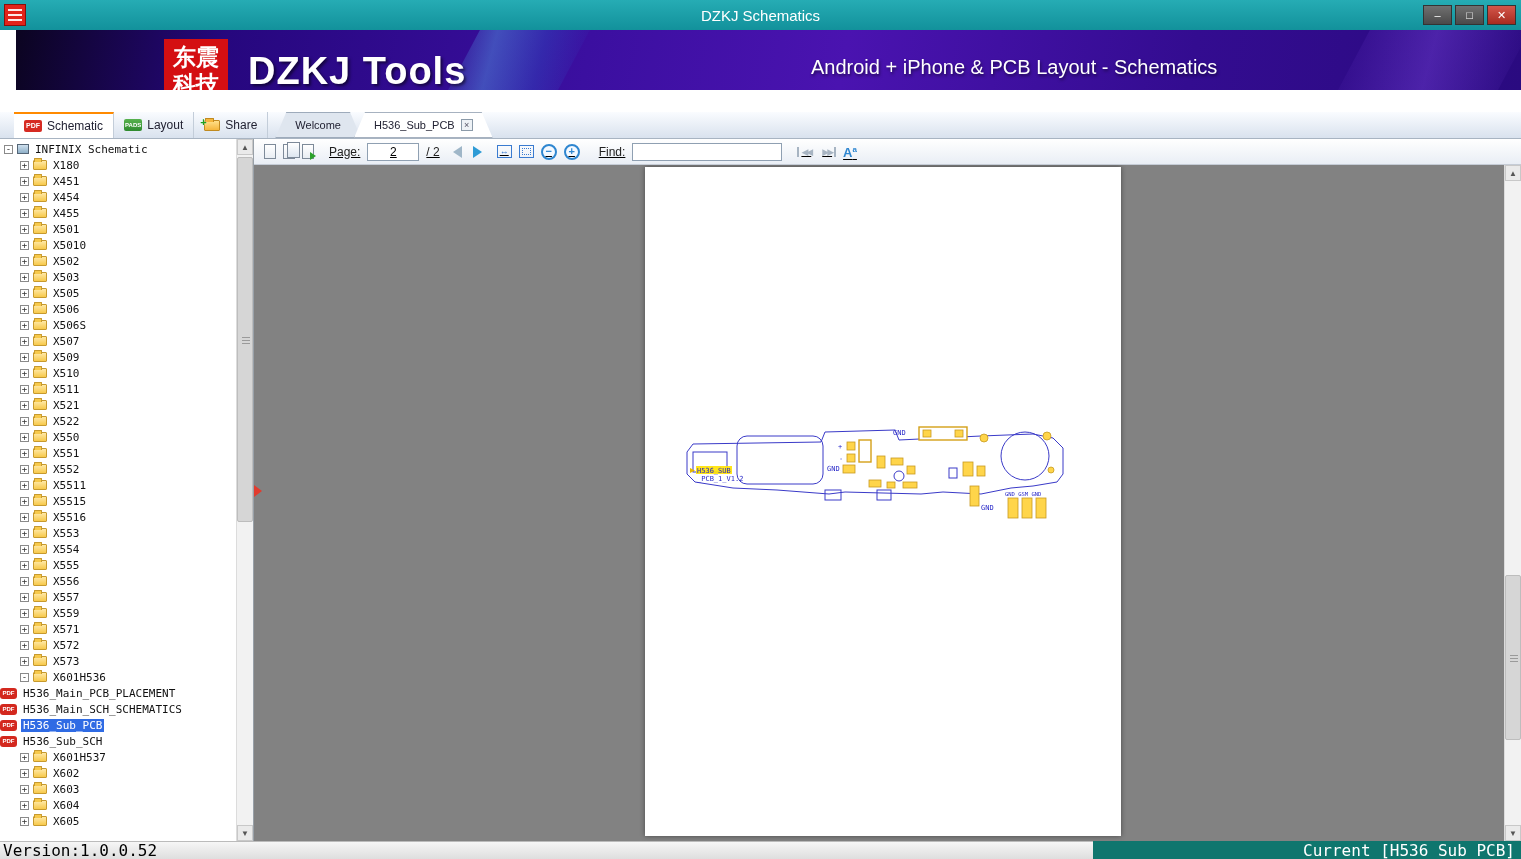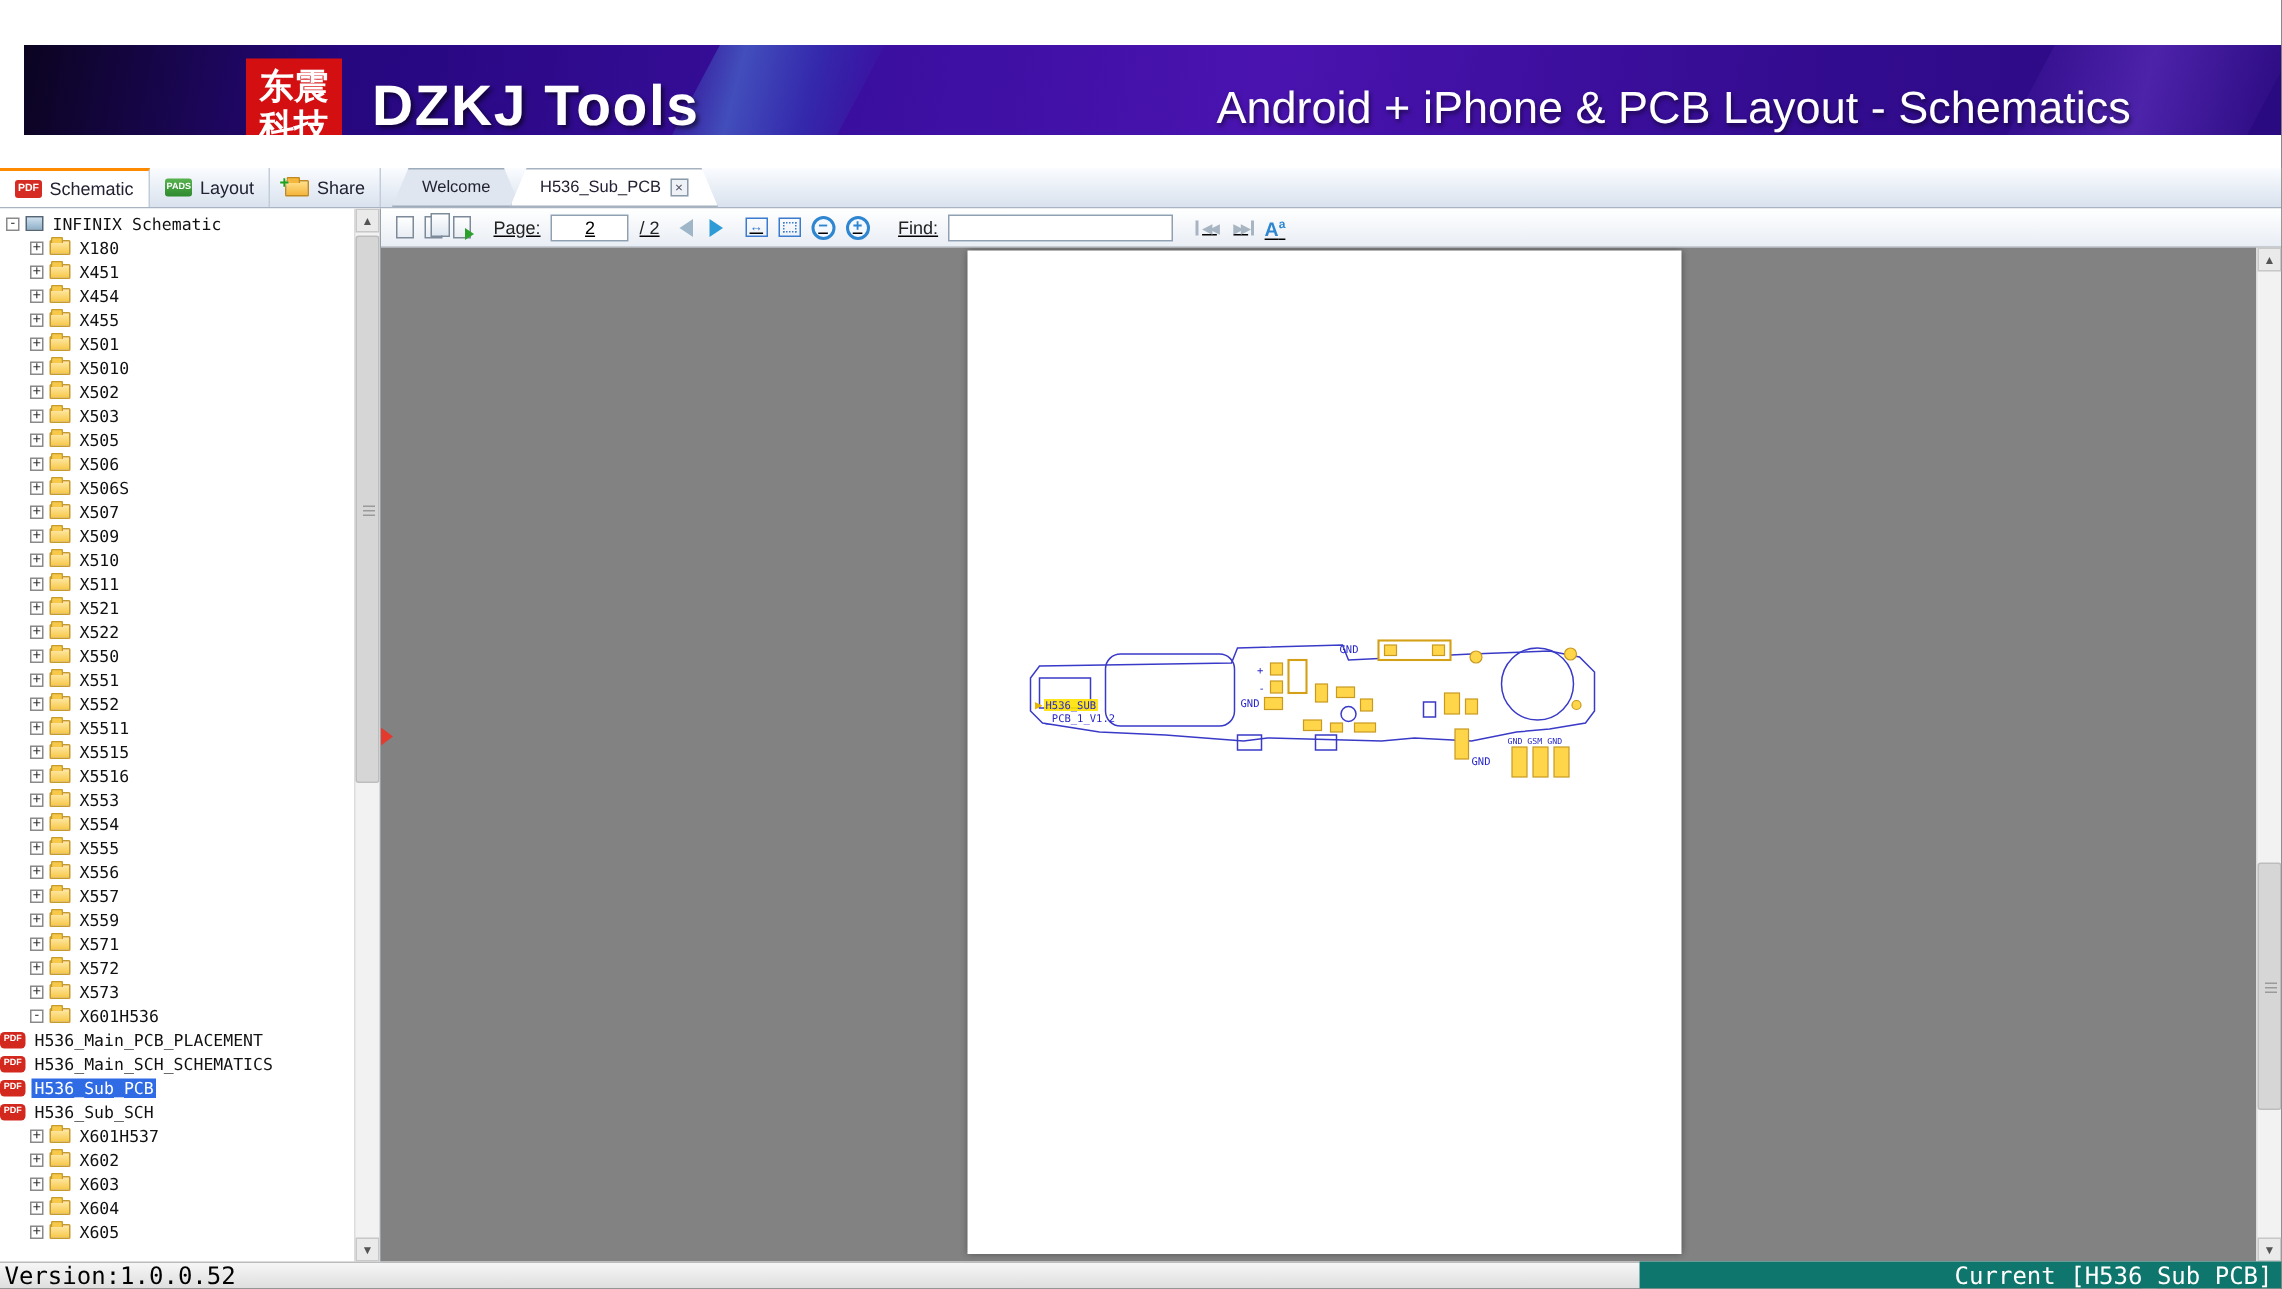--- a/index.html
+++ b/index.html
@@ -25,21 +25,21 @@
   .streak { position:absolute; top:-30px; height:150px; transform:skewX(-28deg); pointer-events:none; }
   .streak.s1 { left:440px; width:110px;
     background:linear-gradient(75deg,transparent,rgba(90,200,255,.35),rgba(40,120,220,.25),transparent); }
   .streak.s2 { left:1330px; width:160px;
     background:linear-gradient(75deg,transparent,rgba(150,90,255,.30),transparent); }
   .logo { position:absolute; left:148px; top:9px; width:64px; height:64px; background:#d40f12;
     display:flex; flex-direction:column; align-items:center; justify-content:center;
     color:#fff; font-weight:bold; font-size:23px; line-height:27px; }
   .brand { position:absolute; left:232px; top:20px; font-size:38px; font-weight:bold; color:#fff;
     letter-spacing:1px; text-shadow:2px 2px 3px rgba(0,0,0,.55); }
-  .tagline { position:absolute; left:795px; top:26px; font-size:30px; color:#fff;
+  .tagline { position:absolute; left:795px; top:26px; font-size:20px; color:#fff;
     text-shadow:1px 2px 3px rgba(0,0,0,.5); }
 
   
   .tabbar { position:absolute; top:112px; left:0; right:0; height:27px;
     background:linear-gradient(#fafcff,#d9e2ee); border-bottom:1px solid #a8b4c2;
     display:flex; align-items:stretch; }
   .main-tab { display:flex; align-items:center; gap:5px; padding:0 10px; font-size:12px; color:#223;
     border-right:1px solid #c3cdd9; cursor:default; }
   .main-tab.active { background:#fff; border-top:2px solid #ff8a00; }
   .tabicon-pdf { background:#d62b22; color:#fff; font-size:7px; font-weight:bold; padding:2px 2px;
@@ -149,34 +149,43 @@
   .status-left { flex:1; background:linear-gradient(#f6f6f6,#dedede); color:#000; display:flex;
     align-items:center; padding-left:3px; border-top:1px solid #bbb; }
   .status-right { width:428px; background:#0f766e; color:#fff; display:flex; align-items:center;
     justify-content:flex-end; padding-right:6px; }
 </style>
 </head>
 <body>
 
 <div class="app">
 
+  <div class="titlebar">
+    <div class="app-icon"></div>
+    <div class="title-text">DZKJ Schematics</div>
+    <div class="win-controls">
+      <div class="win-btn">–</div>
+      <div class="win-btn">□</div>
+      <div class="win-btn close">✕</div>
+    </div>
+  </div>
 
   <div class="banner">
     <div class="streak s1"></div>
     <div class="streak s2"></div>
     <div class="logo">
       <span>东震</span>
       <span>科技</span>
     </div>
     <div class="brand">DZKJ Tools</div>
     <div class="tagline">Android + iPhone &amp; PCB Layout - Schematics</div>
   </div>
 
   <div class="tabbar">
-    <div id="main-tabs" style="display:flex;align-items:stretch;">
+    <div id="main-tabs" style="display:flex;align-items:stretch;padding-left:14px;">
         <div class="main-tab active">
           <span class="tabicon-pdf">PDF</span>
           <span>Schematic</span>
         </div>
         <div class="main-tab">
           <span class="tabicon-pads">PADS</span>
           <span>Layout</span>
         </div>
         <div class="main-tab">
           <span class="tabicon-folder">

